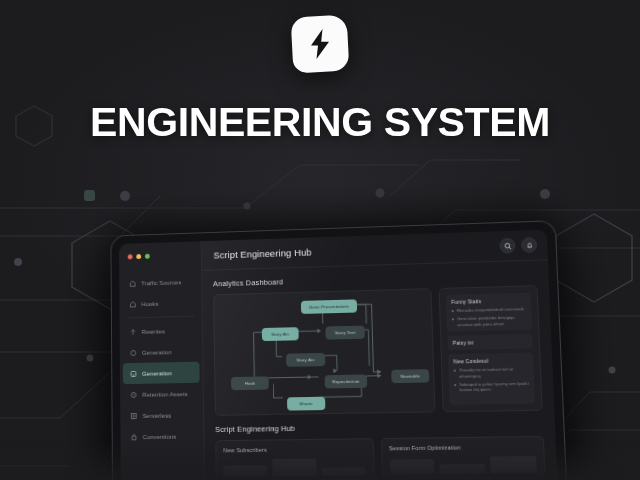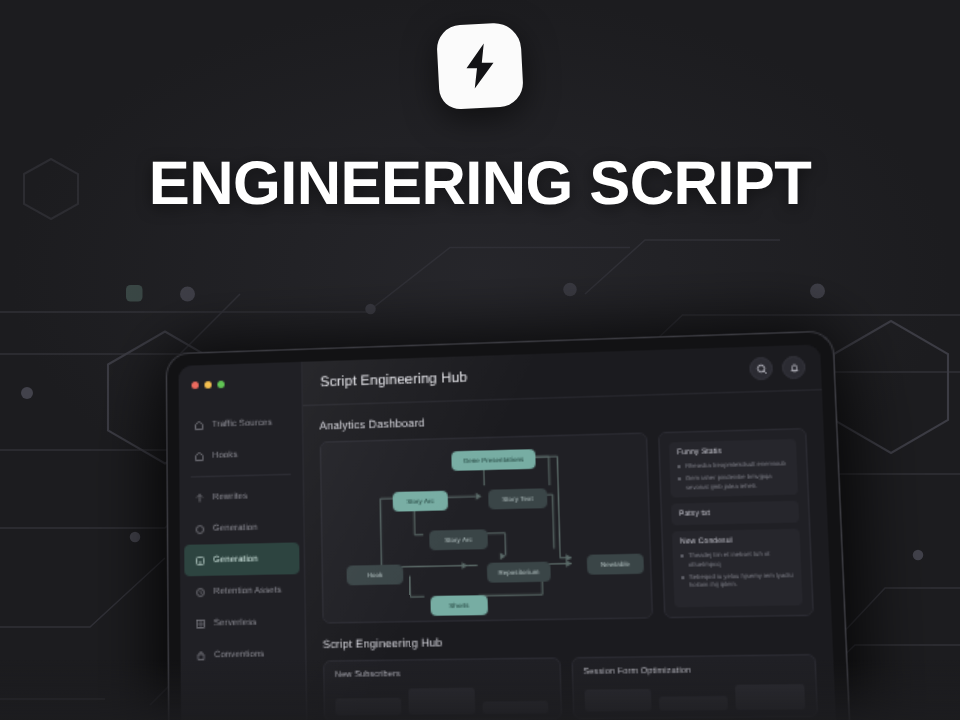--- a/index.html
+++ b/index.html
@@ -218,21 +218,21 @@
 
 <div id="logo-wrap">
   <div id="logo">
     <svg width="26" height="32" viewBox="0 0 26 32">
       <path d="M15.5 1 L4 17.5 H11 L9.5 31 L22 13.8 H14.2 Z" fill="#131316"></path>
     </svg>
   </div>
 </div>
 
 <h1 id="headline">
-  <span class="l2">ENGINEERING SCRIPT</span>
+  <span class="l2">ENGINEERING SYSTEM</span>
 </h1>
 
 <div id="device">
   <div id="bezel">
     <div id="screen">
 
       <nav id="sidebar">
         <div class="side-item">
           <svg class="si" viewBox="0 0 16 16">
               <path d="M3 6.5 L8 2.5 L13 6.5 V13 H3 Z" fill="none" stroke="#8e8e96" stroke-width="1.5"></path>

